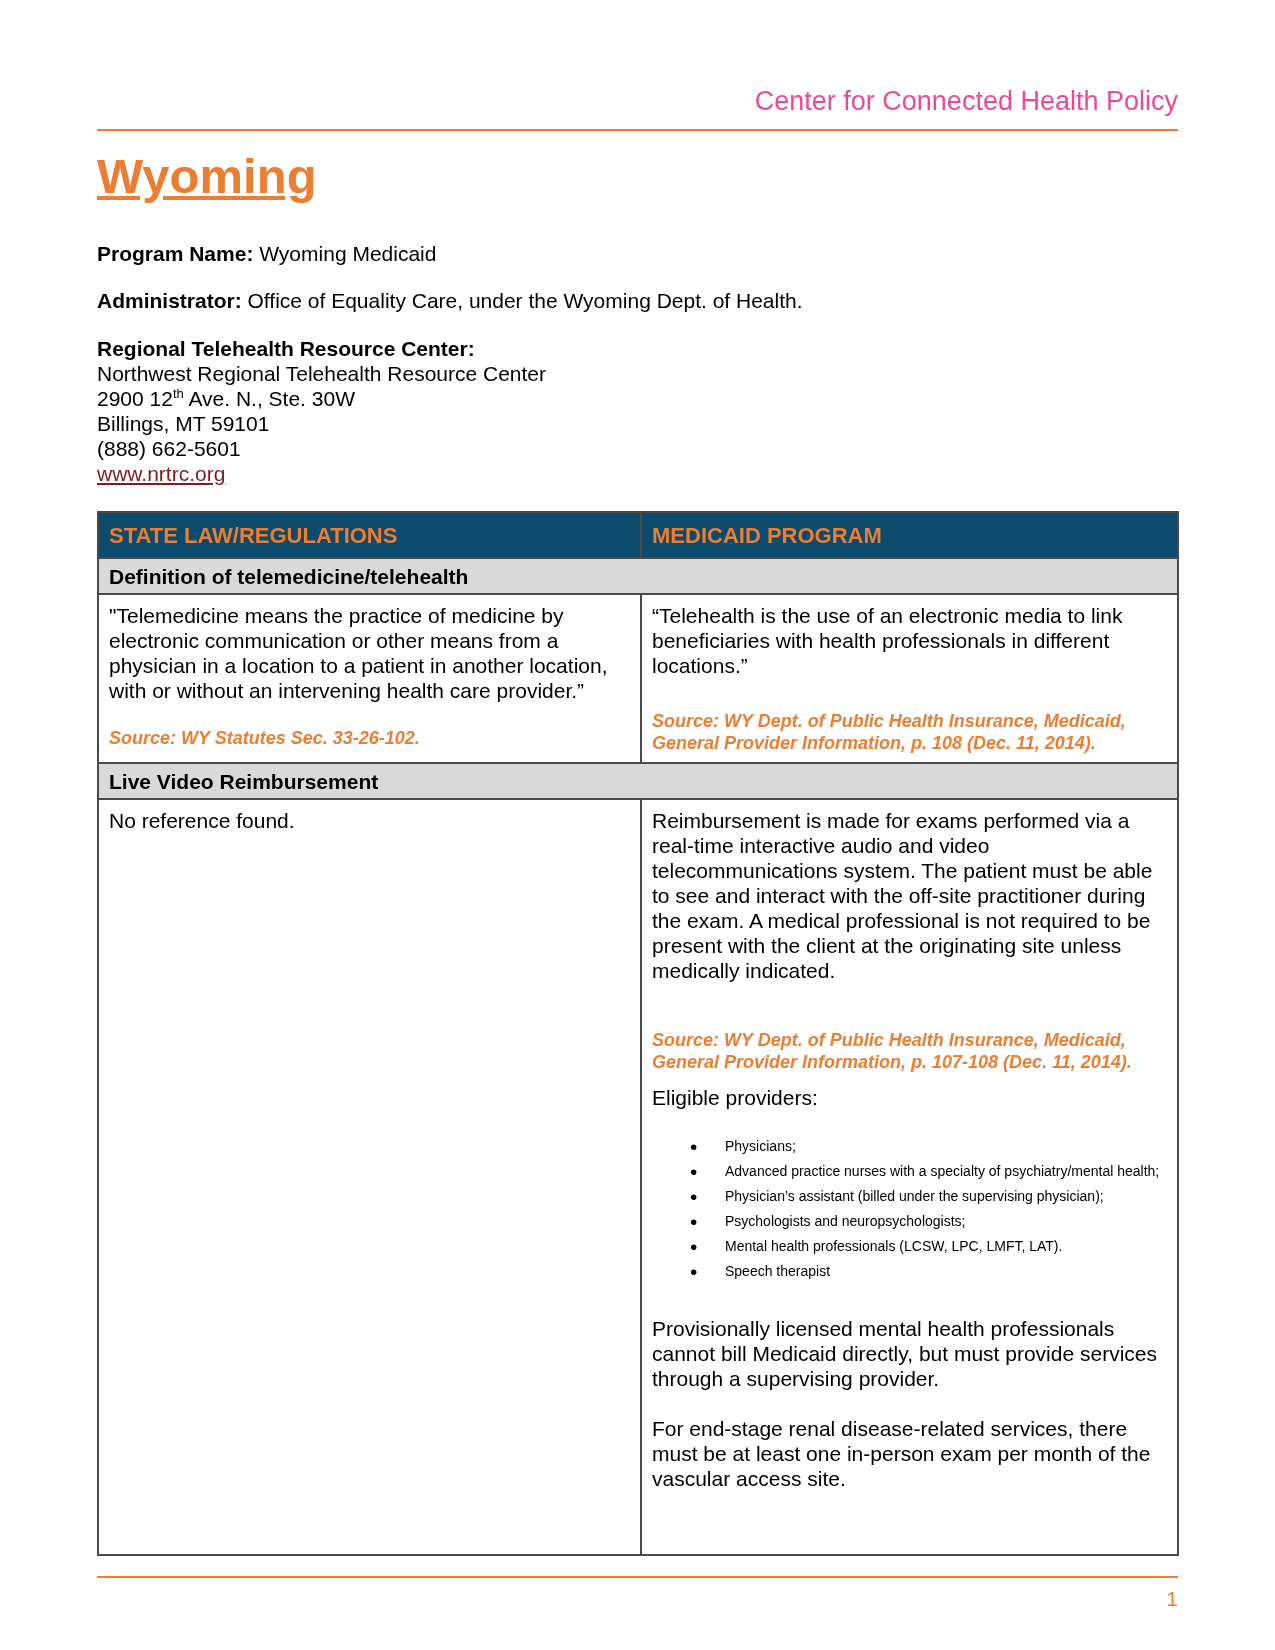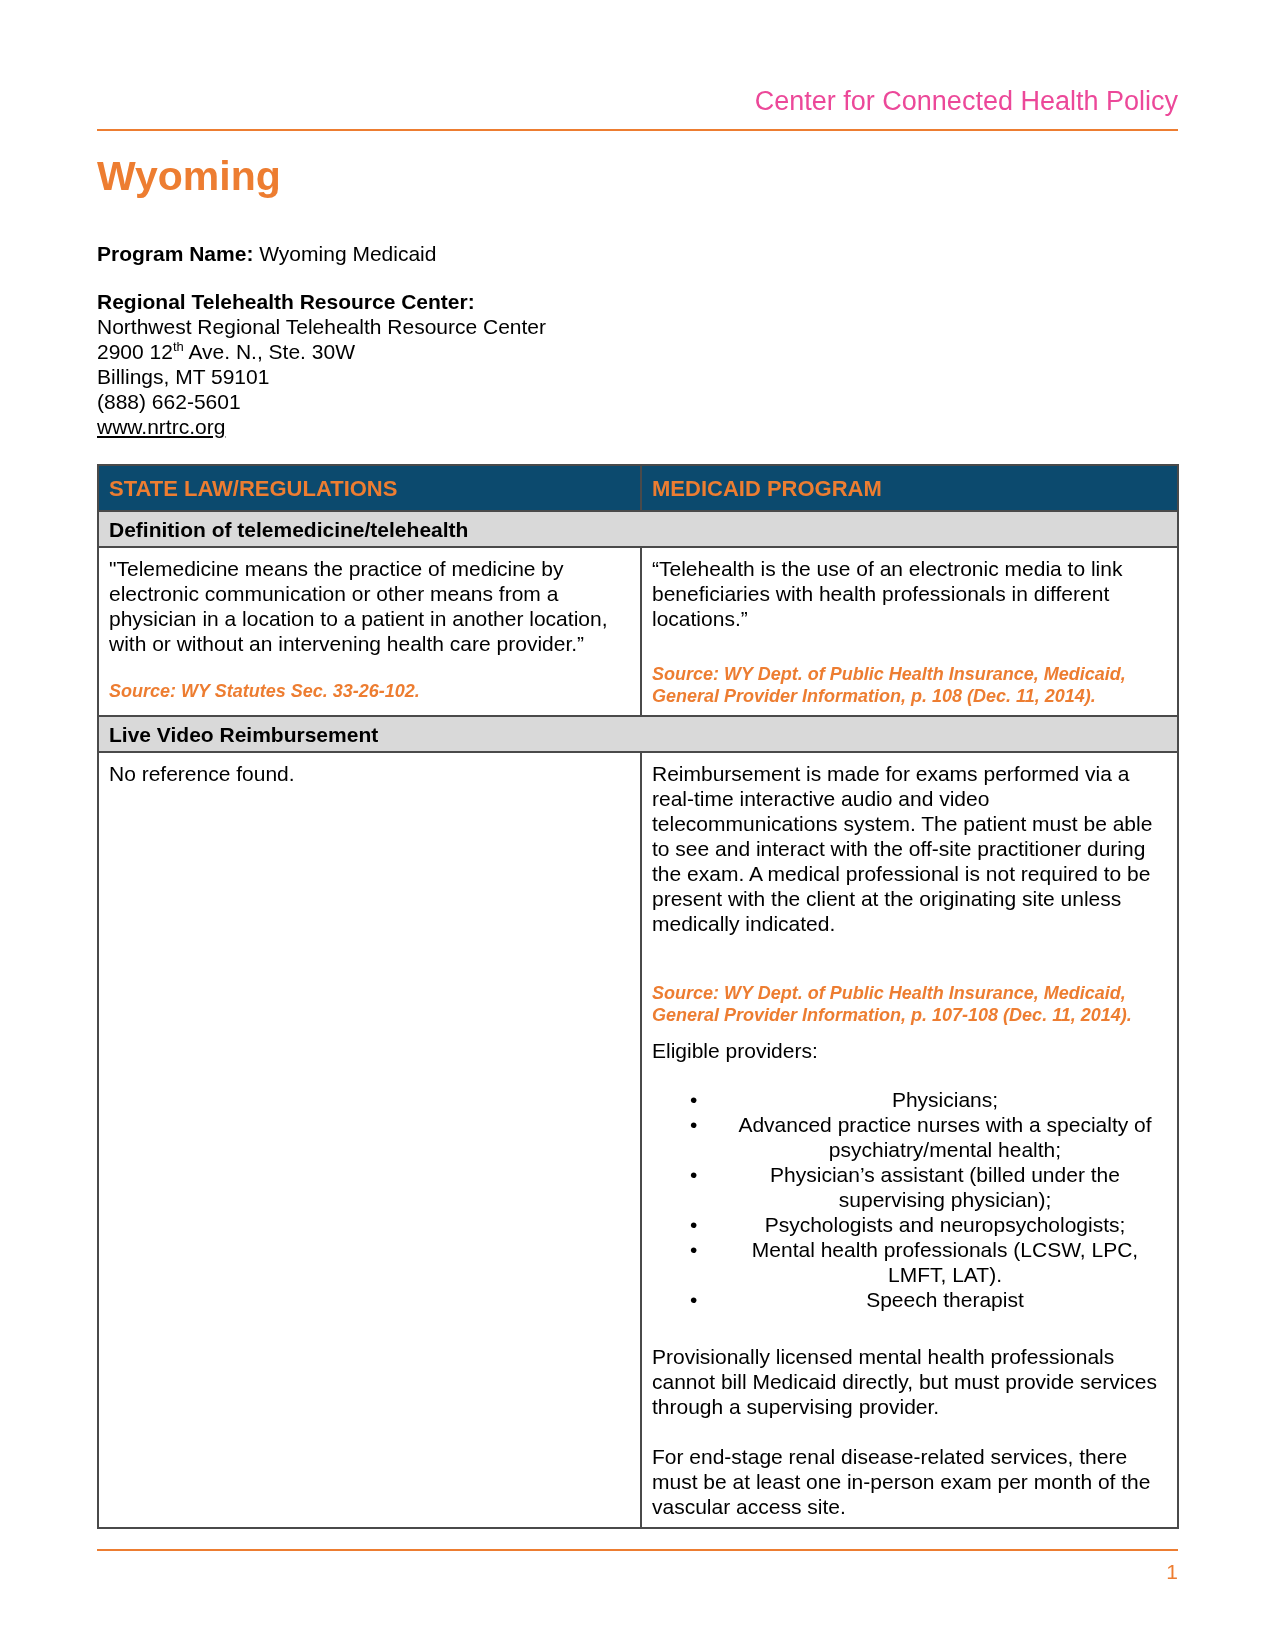--- a/index.html
+++ b/index.html
@@ -17,33 +17,34 @@
   
   .doc-header { padding-top: 86px; text-align: right; }
   .org-name {
     color: #ec4899; font-size: 27px; line-height: 30px; font-weight: normal;
   }
   .header-rule { border-top: 2px solid #ED7D31; margin-top: 13px; }
 
   
   .title {
     margin: 22px 0 0 0;
-    color: #ED7D31; font-size: 41px; line-height: 46px; font-weight: bold;
+    color: #ED7D31; font-size: 49px; line-height: 46px; font-weight: bold;
     letter-spacing: 0px;
+    text-decoration: underline;
   }
 
   
   .body-line { margin: 0; font-size: 21px; line-height: 25px; }
   .program-line { margin-top: 42px; }
   .admin-line { margin-top: 22px; }
   .address { margin-top: 23px; }
   .address div { font-size: 21px; line-height: 25px; }
   sup { font-size: 13px; vertical-align: super; line-height: 0; margin-top: 31px; }
   .link {
-    color: #000000; text-decoration: underline; cursor: pointer;
+    color: #7f1d1d; text-decoration: underline; cursor: pointer;
   }
 
   
   table.policy-table {
     border-collapse: collapse;
     width: 1080px;
     margin-top: 25px;
     table-layout: fixed;
   }
   table.policy-table th, table.policy-table td {
@@ -84,21 +85,21 @@
   .src-gap-big   { margin-top: 46px; }
   .eligible-label { margin-top: 12px; }
   ul.bullets {
     margin: 24px 0 0 0;
     padding: 0 0 0 38px;
     list-style: none;
   }
   ul.bullets li {
     position: relative;
     padding-left: 35px;
-    font-size: 21px; line-height: 25px; text-align: center;
+    font-size: 14px; line-height: 25px;
   }
   ul.bullets li::before {
     content: "\2022";
     position: absolute; left: 0; top: 0;
     font-size: 21px; line-height: 25px;
   }
   .para-gap-1 { margin-top: 32px; }
   .para-gap-2 { margin-top: 25px; }
 
   
@@ -117,20 +118,21 @@
 
     <div class="doc-header">
       <div class="org-name">Center for Connected Health Policy</div>
     </div>
     <div class="header-rule"></div>
 
     <h1 class="title">Wyoming</h1>
 
     <p class="body-line program-line"><b>Program Name:</b><span> Wyoming Medicaid</span></p>
 
+    <p class="body-line admin-line"><b>Administrator:</b><span> Office of Equality Care, under the Wyoming Dept. of Health.</span></p>
 
     <div class="address">
       <div><b>Regional Telehealth Resource Center:</b></div>
       <div>Northwest Regional Telehealth Resource Center</div>
       <div><span>2900 12</span><sup>th</sup><span> Ave. N., Ste. 30W</span></div>
       <div>Billings, MT 59101</div>
       <div>(888) 662-5601</div>
       <div><a class="link">www.nrtrc.org</a></div>
     </div>
 

